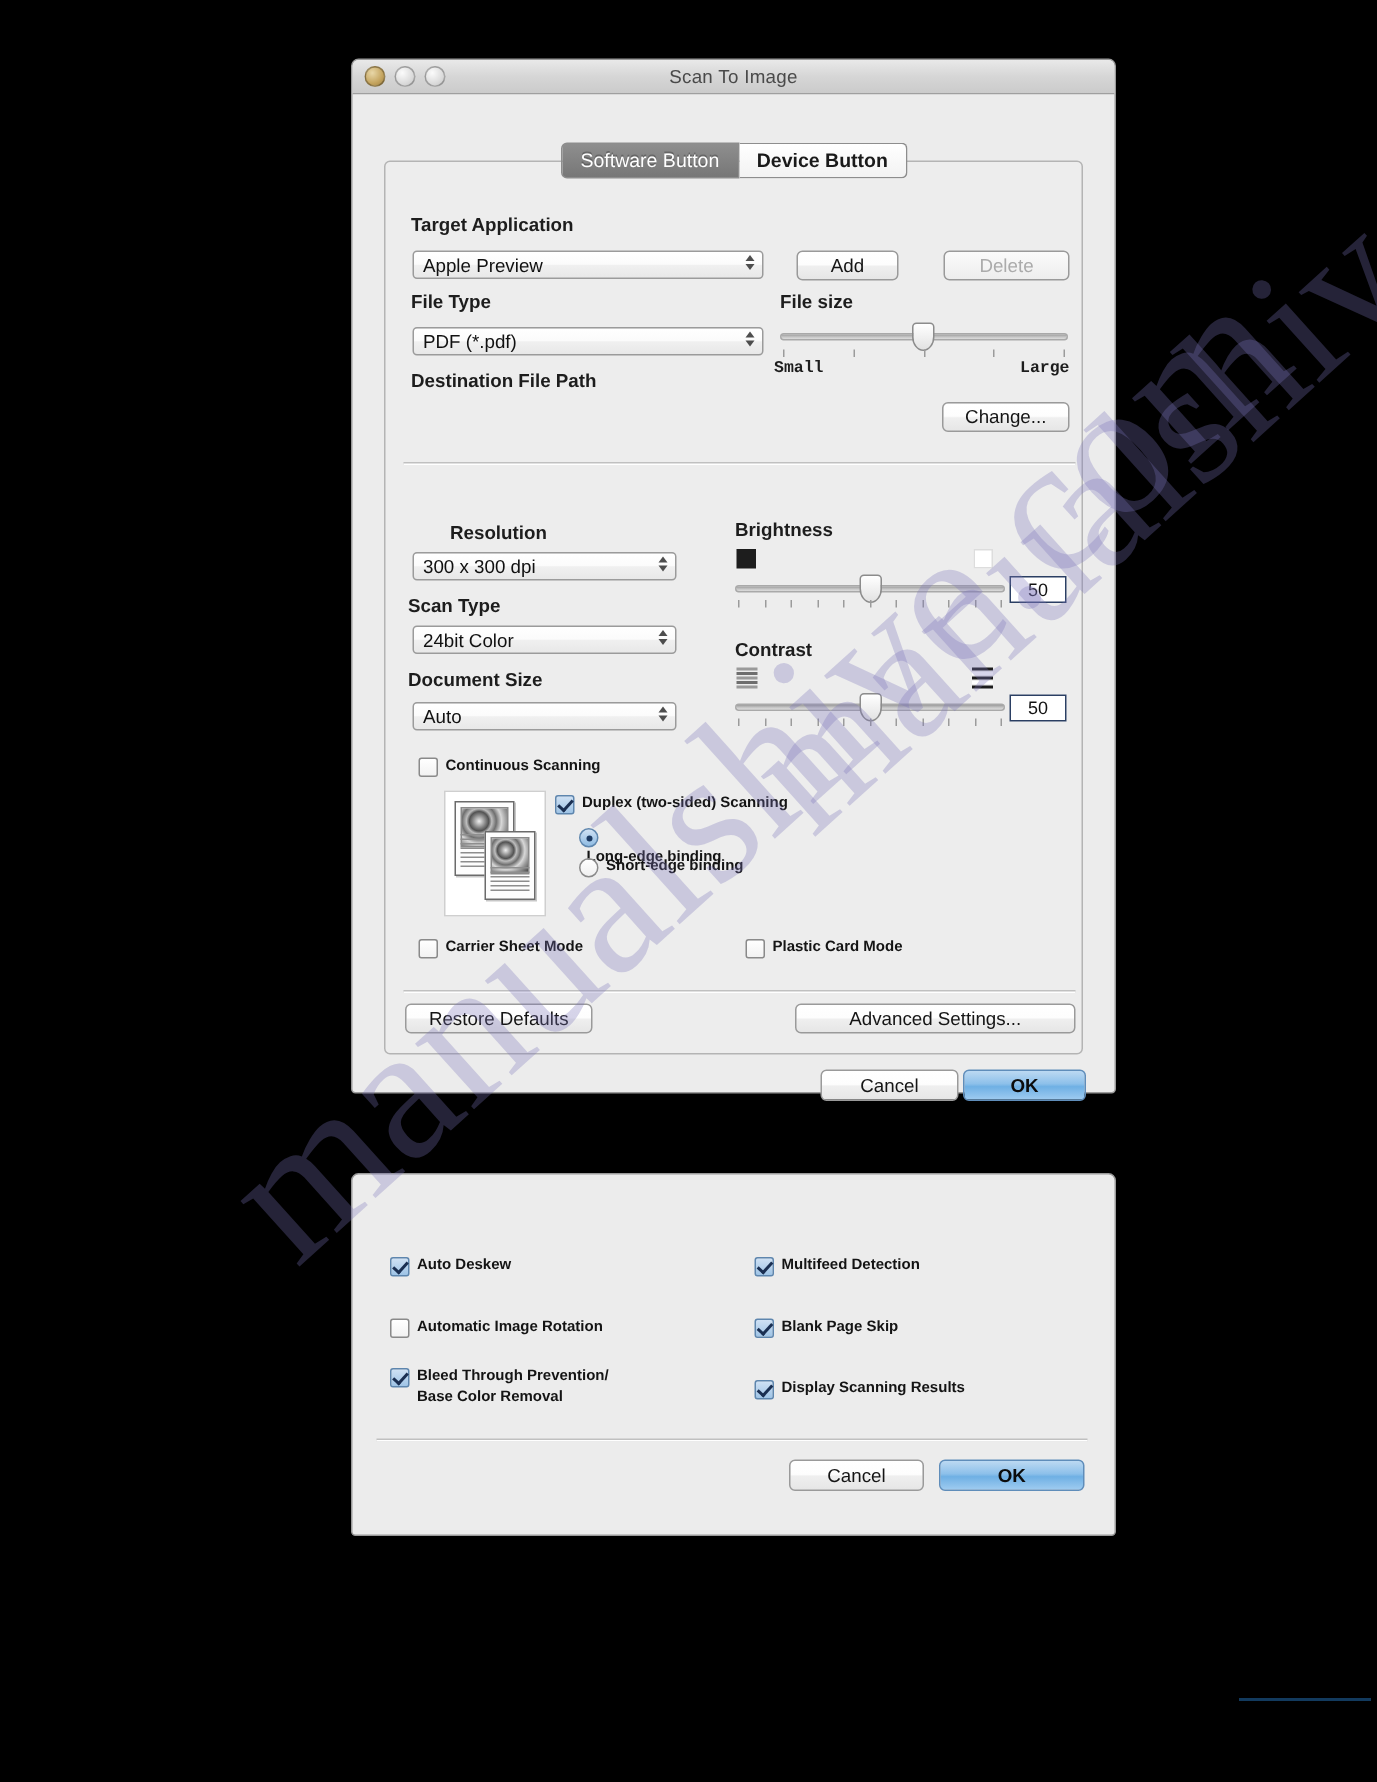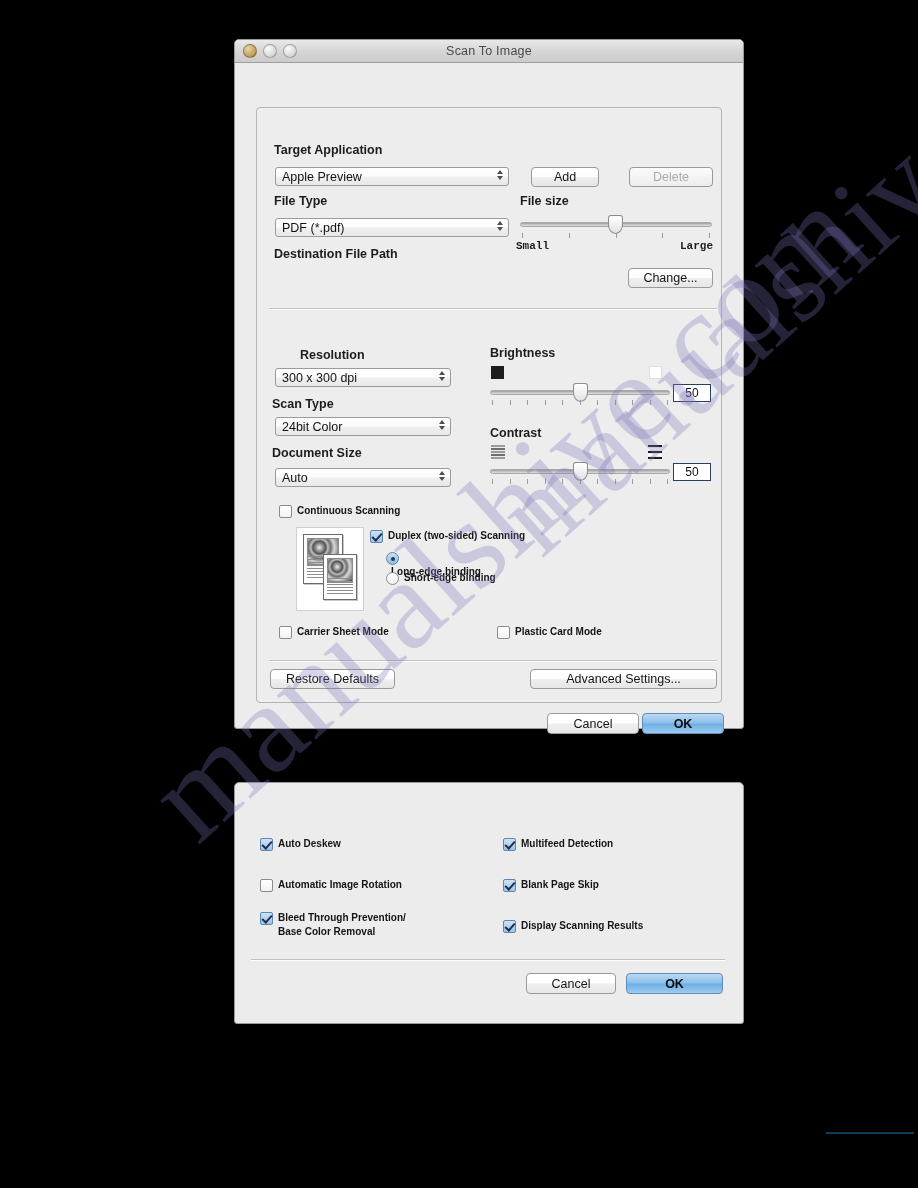--- a/index.html
+++ b/index.html
@@ -261,20 +261,24 @@
       <div class="traffic">
         <span class="tl tl-close-amber"></span>
         <span class="tl tl-inactive"></span>
         <span class="tl tl-inactive"></span>
       </div>
       <div class="title-text">Scan To Image</div>
     </div>
 
     <div class="win-body" style="height:665px;">
 
+      <div class="tabstrip" style="left:139px; top:32px;">
+        <div class="tab tab-selected">Software Button</div>
+        <div class="tab tab-unselected">Device Button</div>
+      </div>
 
       <div class="groupbox" style="left:21px; top:44px; width:464px; height:594px;"></div>
 
       <div class="lbl" style="left:39px; top:80px;">Target Application</div>
 
       <div class="popup" style="left:40px; top:104px; width:234px;">
         <span>Apple Preview</span>
         <span class="arrows">
           <span class="caret-up"></span>
             <span class="caret-dn"></span>

